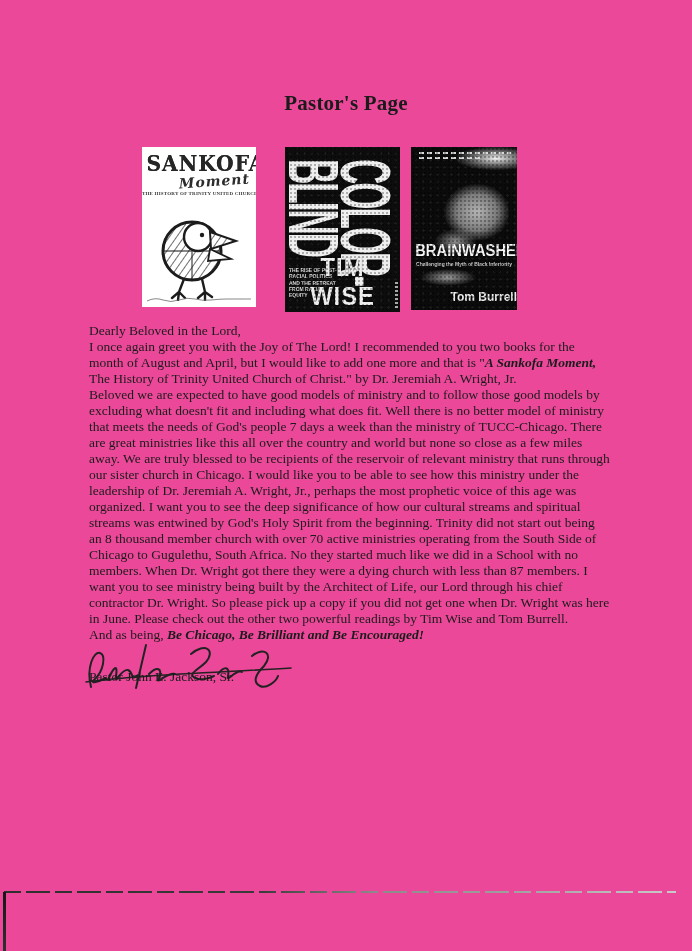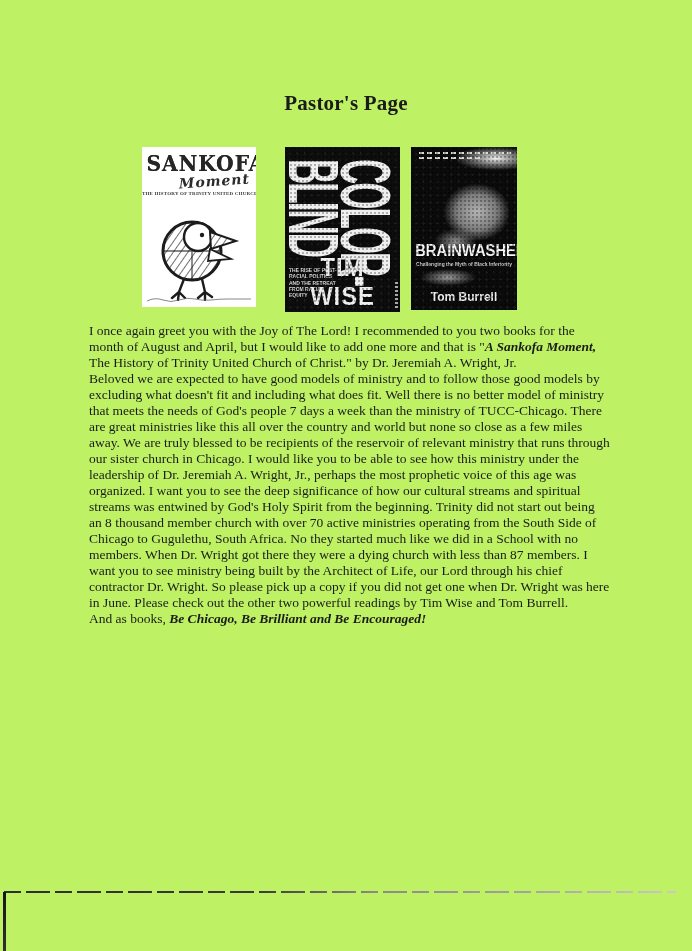--- a/index.html
+++ b/index.html
@@ -1,17 +1,17 @@
 <!DOCTYPE html>
 <html><head>
 <meta charset="utf-8">
 <style>
   html,body{margin:0;padding:0;background:#e8e8e8;}
   .page{
-    position:relative; width:692px; height:951px; background:#bef264;
+    position:relative; width:692px; height:951px; background:#ec4899;
     font-family:"Liberation Serif", serif; color:#1b1b1b; overflow:hidden;
     margin:0 auto;
   }
   
   .page-title{
     position:absolute; top:91px; left:0; right:0; text-align:center;
     font-size:21px; font-weight:bold; letter-spacing:.2px;
   }
   
   .cover{position:absolute; overflow:hidden;}
@@ -59,21 +59,21 @@
       #0b0b0b;}
   .bw-blurb{position:absolute; left:8px; top:5px; width:92px;}
   .bw-blurb div{height:2px; margin-bottom:3px;
     background:repeating-linear-gradient(90deg,#d8d8d8 0 5px, transparent 5px 8px);}
   .bw-title{position:absolute; left:0; right:0; top:95px; text-align:center;
     font-family:"Liberation Sans", sans-serif; font-weight:800; font-size:16px;
     color:#f6f6f6; transform:scaleX(.92); transform-origin:center; letter-spacing:0;
     text-shadow:0 0 1px #000;}
   .bw-sub{position:absolute; left:0; right:0; top:114px; text-align:center;
     font-family:"Liberation Sans", sans-serif; font-size:5px; color:#cfcfcf; font-weight:bold;}
-  .bw-author{position:absolute; left:0; right:0; bottom:6px; text-align:center;
+  .bw-author{position:absolute; left:0; right:0; bottom:6px; text-align:right;
     font-family:"Liberation Sans", sans-serif; font-weight:700; font-size:12px; color:#ededed;
     text-shadow:0 0 1px #000;}
   
   .letter{position:absolute; left:89px; top:323px; width:521px;
     font-size:13.5px; line-height:16px; text-align:left;}
   .letter p{margin:0;}
   .salutation{margin-bottom:16px;}
   .para1{margin-bottom:11px;}
   .bi{font-weight:bold; font-style:italic;}
   .sig-block{position:relative; height:60px; margin-top:-8px;}
@@ -133,20 +133,36 @@
         <div></div>
         <div style="width:70%"></div>
       </div>
     <div class="bw-title">BRAINWASHED</div>
     <div class="bw-sub">Challenging the Myth of Black Inferiority</div>
     <div class="bw-author">Tom Burrell</div>
     <div class="grain"></div>
   </div>
 
   <div class="letter">
+    <p class="salutation">Dearly Beloved in the Lord,</p>
     <p class="para1"><span>I once again greet you with the Joy of The Lord! I recommended to you two books for the month of August and April, but I would like to add one more and that is "</span><span class="bi">A Sankofa Moment,</span><span> The History of Trinity United Church of Christ." by Dr. Jeremiah A. Wright, Jr.</span></p>
     <p class="para2">Beloved we are expected to have good models of ministry and to follow those good models by excluding what doesn't fit and including what does fit. Well there is no better model of ministry that meets the needs of God's people 7 days a week than the ministry of TUCC-Chicago. There are great ministries like this all over the country and world but none so close as a few miles away. We are truly blessed to be recipients of the reservoir of relevant ministry that runs through our sister church in Chicago. I would like you to be able to see how this ministry under the leadership of Dr. Jeremiah A. Wright, Jr., perhaps the most prophetic voice of this age was organized. I want you to see the deep significance of how our cultural streams and spiritual streams was entwined by God's Holy Spirit from the beginning. Trinity did not start out being an 8 thousand member church with over 70 active ministries operating from the South Side of Chicago to Gugulethu, South Africa. No they started much like we did in a School with no members. When Dr. Wright got there they were a dying church with less than 87 members. I want you to see ministry being built by the Architect of Life, our Lord through his chief contractor Dr. Wright. So please pick up a copy if you did not get one when Dr. Wright was here in June. Please check out the other two powerful readings by Tim Wise and Tom Burrell.</p>
-    <p class="closing"><span>And as books, </span><span class="bi">Be Chicago, Be Brilliant and Be Encouraged!</span></p>
+    <p class="closing"><span>And as being, </span><span class="bi">Be Chicago, Be Brilliant and Be Encouraged!</span></p>
+    <div class="sig-block">
+      <svg class="sig-svg" width="212" height="58" viewBox="0 0 212 58">
+        <g stroke="#222" stroke-width="2" fill="none" stroke-linecap="round">
+          <path d="M8,48 C3,28 11,12 17,14 C23,16 21,32 11,41 C7,45 15,43 23,39"></path>
+          <path d="M25,41 C31,27 35,25 33,37 C31,47 39,29 45,31 C51,33 47,43 55,36"></path>
+          <path d="M63,6 L53,49"></path>
+          <path d="M66,35 C74,27 80,29 76,39 C72,47 84,33 92,35"></path>
+          <path d="M108,15 C122,3 133,11 123,23 C115,31 104,35 112,39 C118,42 127,39 131,37"></path>
+          <path d="M135,35 C141,27 147,27 145,37 C143,45 153,29 159,33"></path>
+          <path d="M169,17 C181,7 191,15 181,27 C173,35 169,43 177,47 C183,50 193,43 195,37"></path>
+          <path d="M3,43 C60,35 150,33 208,29" stroke-width="1.6"></path>
+        </g>
+      </svg>
+      <p class="sig-name">Pastor John E. Jackson, Sr.</p>
+    </div>
   </div>
 
   <div class="scan-hline"></div>
   <div class="scan-vline"></div>
 </div>
 
 </body></html>

